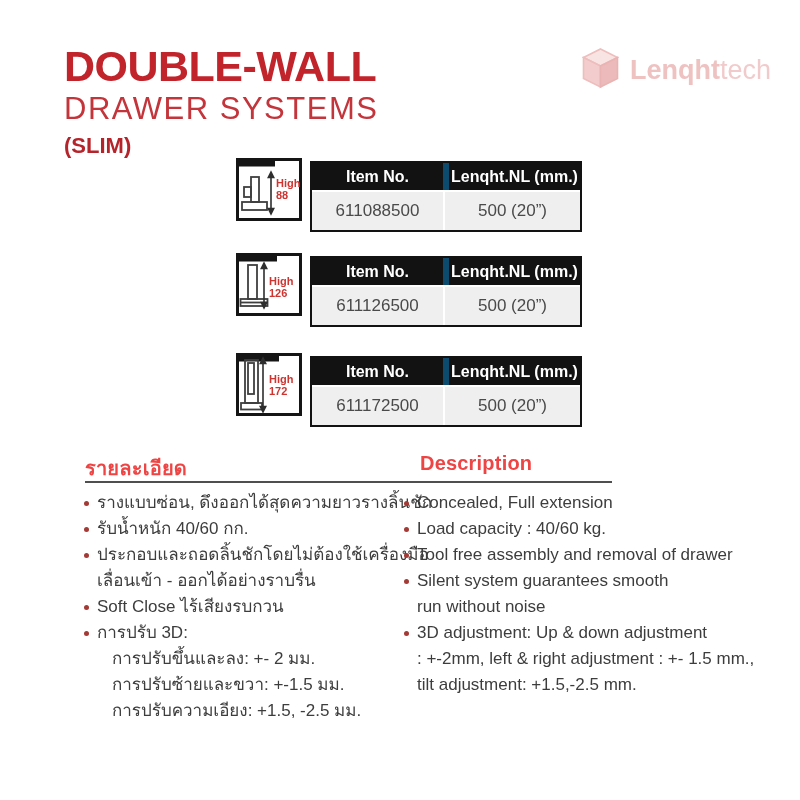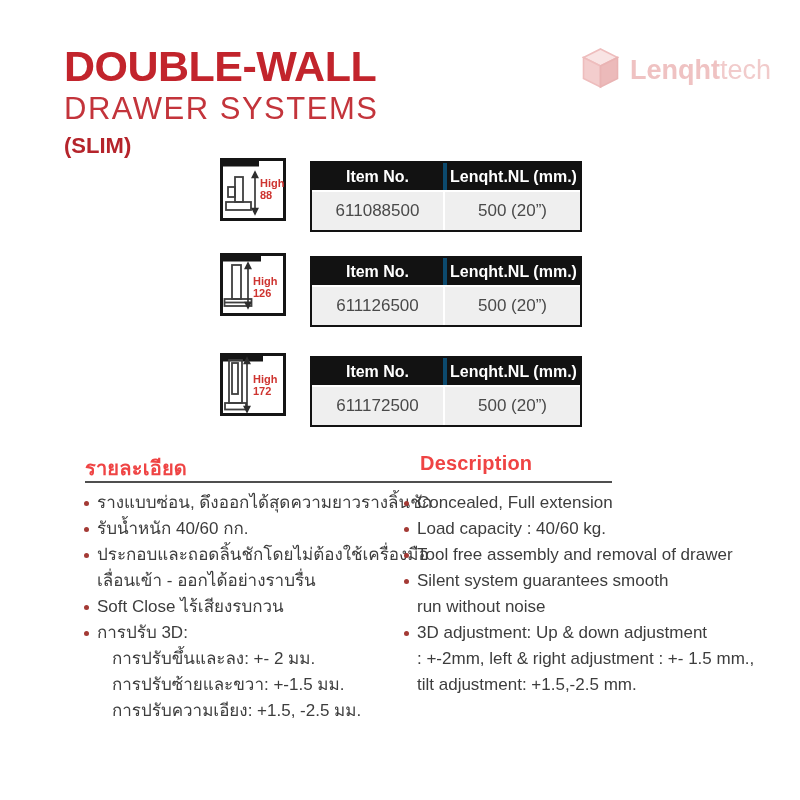--- a/index.html
+++ b/index.html
@@ -11,29 +11,29 @@
   
   .title-block{position:absolute;left:64px;top:44px;}
   .title-main{font-size:43px;font-weight:800;color:#c2242c;line-height:1.04;letter-spacing:-.5px;}
   .title-sub{font-size:31px;font-weight:500;color:#c3343b;line-height:1.1;margin-top:3px;letter-spacing:1.5px;}
   .title-variant{font-size:22px;font-weight:800;color:#b5242b;margin-top:7px;letter-spacing:0;}
   .logo{position:absolute;left:576px;top:44px;display:flex;align-items:center;}
   .logo-text{font-size:27px;color:#efc2c2;margin-left:5px;letter-spacing:0;}
   .logo-text .lt-bold{font-weight:700;}
   .logo-text .lt-light{font-weight:400;opacity:.85;}
   
-  .diagram{position:absolute;left:220px;width:66px;height:63px;}
+  .diagram{position:absolute;left:236px;width:66px;height:63px;}
   .diagram svg{display:block;}
   .high-label{
     position:absolute;font-size:11px;font-weight:700;color:#ce3430;line-height:12px;text-align:left;
   }
   .spec-table{position:absolute;left:310px;width:268px;border:2px solid #121212;background:#ffffff;}
   .thead{display:flex;background:#121212;}
   .th{color:#ffffff;font-weight:700;font-size:16px;height:27px;display:flex;align-items:center;justify-content:center;}
-  .th-item{width:131px;border-right:4px solid #0c4a6e;}
+  .th-item{width:131px;border-right:6px solid #0c4a6e;}
   .th-length{flex:1;}
   .trow{display:flex;border-top:2px solid #ffffff;}
   .td{background:#efefef;color:#4a4a4a;font-size:17px;height:38px;display:flex;align-items:center;justify-content:center;}
   .td-item{width:131px;border-right:2px solid #ffffff;}
   .td-length{flex:1;}
   
   .sec-title{position:absolute;top:452px;font-size:20px;font-weight:700;color:#ef4444;letter-spacing:.2px;}
   .sec-title-thai{left:85px;}
   .sec-title-en{left:420px;}
   .divider{position:absolute;left:85px;top:481px;width:527px;height:2px;background:#4f4f4f;}

